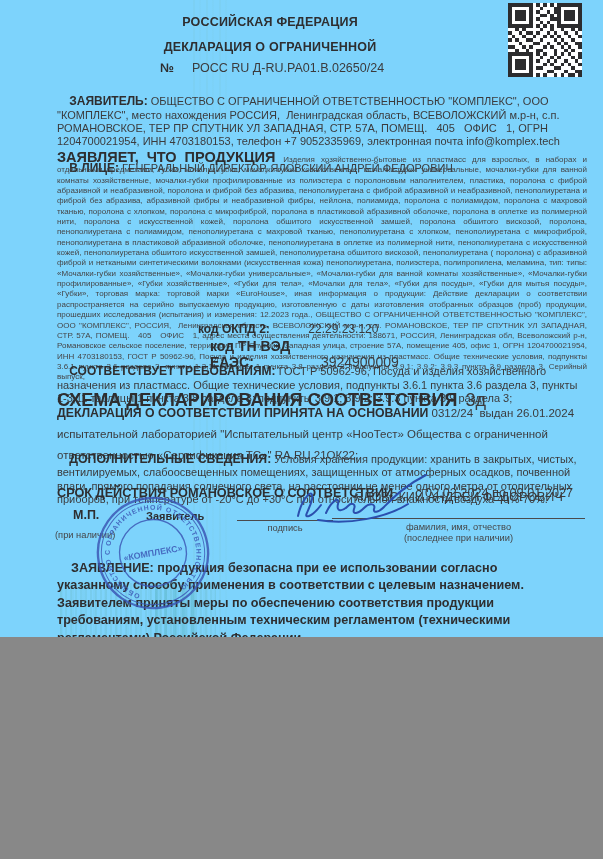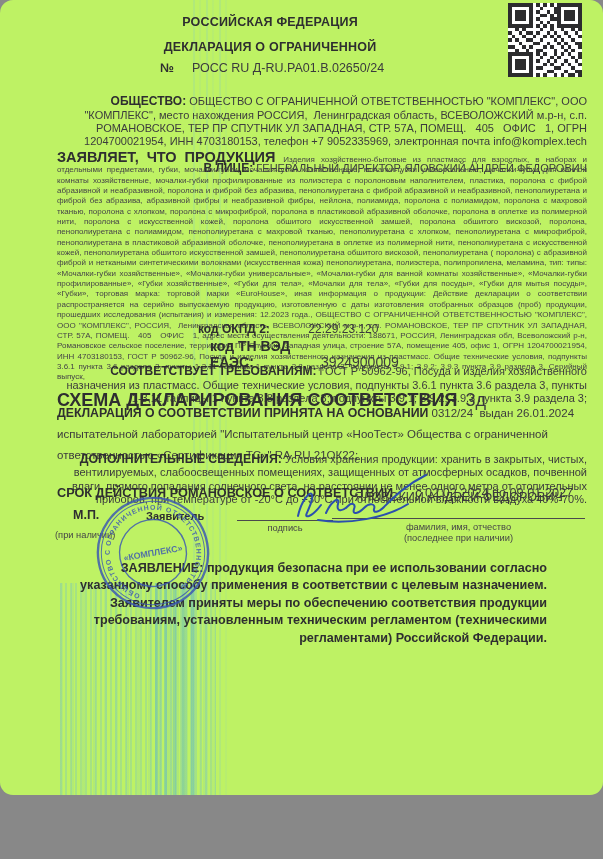--- a/index.html
+++ b/index.html
@@ -1,20 +1,20 @@
 <!DOCTYPE html>
 <html><head>
 <meta charset="utf-8">
 <style>
   html,body{margin:0;padding:0;background:#888;}
-  .page{position:relative;width:603px;height:795px;background:#bef264;overflow:hidden;
-        font-family:"Liberation Sans","DejaVu Sans",sans-serif;color:#3b3b3d;border-radius:13px;}
+  .page{position:relative;width:603px;height:637px;background:#7dd3fc;overflow:hidden;
+        font-family:"Liberation Sans","DejaVu Sans",sans-serif;color:#3b3b3d;}
   .abs{position:absolute;}
   .b{font-weight:bold;color:#2e2e30;}
-  .t{white-space:pre-wrap;text-align:right;}
+  .t{white-space:pre-wrap;}
   .center{text-align:center;}
   .hdr{font-size:12.5px;letter-spacing:.2px;}
   .body11{font-size:11px;line-height:13.3px;}
   .small8{font-size:8px;line-height:10.35px;text-align:justify;color:#454547;}
   .lead14{font-size:14.5px;font-weight:bold;color:#2e2e30;}
   .rule{border-bottom:1.2px solid #4a4a4c;}
   .cap{font-size:9.3px;color:#454547;}
   
   .streakA{left:193px;top:0;width:36px;height:859px;
     background:repeating-linear-gradient(90deg,rgba(121,196,210,.20) 0 2px,transparent 2px 6px,
@@ -47,21 +47,21 @@
         <rect x="2" y="2" width="3" height="3"></rect>
       <path fill-rule="evenodd" d="M14 0h7v7h-7zM15 1h5v5h-5z"></path>
         <rect x="16" y="2" width="3" height="3"></rect>
       <path fill-rule="evenodd" d="M0 14h7v7H0zM1 15h5v5H1z"></path>
         <rect x="2" y="16" width="3" height="3"></rect>
       <path d="M8 0h1v1H8zM10 0h1v1h-1zM12 0h1v1h-1zM9 1h1v1H9zM13 1h1v1h-1zM8 2h1v1H8zM11 2h1v1h-1zM13 2h1v1h-1zM9 3h1v1H9zM10 3h1v1h-1zM12 3h1v1h-1zM8 4h1v1H8zM12 4h1v1h-1zM13 4h1v1h-1zM9 5h1v1H9zM11 5h1v1h-1zM8 6h1v1H8zM10 6h1v1h-1zM12 6h1v1h-1zM2 7h1v1H2zM4 7h1v1H4zM9 7h1v1H9zM12 7h1v1h-1zM15 7h1v1h-1zM18 7h1v1h-1zM20 7h1v1h-1zM0 8h1v1H0zM3 8h1v1H3zM5 8h1v1H5zM6 8h1v1H6zM8 8h1v1H8zM11 8h1v1h-1zM13 8h1v1h-1zM16 8h1v1h-1zM19 8h1v1h-1zM1 9h1v1H1zM4 9h1v1H4zM7 9h1v1H7zM10 9h1v1h-1zM12 9h1v1h-1zM14 9h1v1h-1zM17 9h1v1h-1zM20 9h1v1h-1zM0 10h1v1H0zM2 10h1v1H2zM5 10h1v1H5zM6 10h1v1H6zM9 10h1v1H9zM13 10h1v1h-1zM15 10h1v1h-1zM18 10h1v1h-1zM3 11h1v1H3zM7 11h1v1H7zM8 11h1v1H8zM11 11h1v1h-1zM14 11h1v1h-1zM16 11h1v1h-1zM19 11h1v1h-1zM20 11h1v1h-1zM0 12h1v1H0zM1 12h1v1H1zM4 12h1v1H4zM6 12h1v1H6zM10 12h1v1h-1zM12 12h1v1h-1zM15 12h1v1h-1zM17 12h1v1h-1zM20 12h1v1h-1zM2 13h1v1H2zM5 13h1v1H5zM8 13h1v1H8zM9 13h1v1H9zM13 13h1v1h-1zM16 13h1v1h-1zM18 13h1v1h-1zM8 14h1v1H8zM10 14h1v1h-1zM13 14h1v1h-1zM15 14h1v1h-1zM17 14h1v1h-1zM20 14h1v1h-1zM9 15h1v1H9zM12 15h1v1h-1zM14 15h1v1h-1zM18 15h1v1h-1zM20 15h1v1h-1zM8 16h1v1H8zM11 16h1v1h-1zM13 16h1v1h-1zM16 16h1v1h-1zM19 16h1v1h-1zM10 17h1v1h-1zM12 17h1v1h-1zM15 17h1v1h-1zM17 17h1v1h-1zM20 17h1v1h-1zM8 18h1v1H8zM9 18h1v1H9zM13 18h1v1h-1zM14 18h1v1h-1zM18 18h1v1h-1zM11 19h1v1h-1zM12 19h1v1h-1zM16 19h1v1h-1zM19 19h1v1h-1zM20 19h1v1h-1zM8 20h1v1H8zM10 20h1v1h-1zM13 20h1v1h-1zM15 20h1v1h-1zM17 20h1v1h-1zM18 20h1v1h-1zM20 20h1v1h-1z"></path>
     </g>
   </svg>
 
   <div class="abs body11 t" style="left:57px;top:82px;width:530px;">
-    <b class="b" style="font-size:12px;">ОБЩЕСТВО:</b><span class="t"> ОБЩЕСТВО С ОГРАНИЧЕННОЙ ОТВЕТСТВЕННОСТЬЮ "КОМПЛЕКС", ООО "КОМПЛЕКС", место нахождения РОССИЯ,  Ленинградская область, ВСЕВОЛОЖСКИЙ м.р-н, с.п. РОМАНОВСКОЕ, ТЕР ПР СПУТНИК УЛ ЗАПАДНАЯ, СТР. 57А, ПОМЕЩ.   405   ОФИС   1, ОГРН 1204700021954, ИНН 4703180153, телефон +7 9052335969, электронная почта info@komplex.tech</span><br>
+    <b class="b" style="font-size:12px;">ЗАЯВИТЕЛЬ:</b><span class="t"> ОБЩЕСТВО С ОГРАНИЧЕННОЙ ОТВЕТСТВЕННОСТЬЮ "КОМПЛЕКС", ООО "КОМПЛЕКС", место нахождения РОССИЯ,  Ленинградская область, ВСЕВОЛОЖСКИЙ м.р-н, с.п. РОМАНОВСКОЕ, ТЕР ПР СПУТНИК УЛ ЗАПАДНАЯ, СТР. 57А, ПОМЕЩ.   405   ОФИС   1, ОГРН 1204700021954, ИНН 4703180153, телефон +7 9052335969, электронная почта info@komplex.tech</span><br>
     <b class="b" style="font-size:12px;margin-top:28px;">В ЛИЦЕ:</b><span class="t"> ГЕНЕРАЛЬНЫЙ ДИРЕКТОР, ЯЛОВСКИЙ АНДРЕЙ ФЕДОРОВИЧ</span>
   </div>
 
   <div class="abs small8" style="left:57px;top:152px;width:530px;">
     <span class="lead14">ЗАЯВЛЯЕТ, ЧТО ПРОДУКЦИЯ </span><span class="t">Изделия хозяйственно-бытовые из пластмасс для взрослых, в наборах и отдельными предметами, губки, мочалки-губки, мочалки-губки хозяйственные, мочалки-губки универсальные, мочалки-губки для ванной комнаты хозяйственные, мочалки-губки профилированные из полиэстера с поролоновым наполнителем, пластика, поролона с фиброй абразивной и неабразивной, поролона и фиброй без абразива, пенополиуретана с фиброй абразивной и неабразивной, пенополиуретана и фиброй без абразива, абразивной фибры и неабразивной фибры, нейлона, полиамида, поролона с полиамидом, поролона с махровой тканью, поролона с хлопком, поролона с микрофиброй, поролона в пластиковой абразивной оболочке, поролона в оплетке из полимерной нити, поролона с искусственной кожей, поролона обшитого искусственной замшей, поролона обшитого вискозой, поролона, пенополиуретана с полиамидом, пенополиуретана с махровой тканью, пенополиуретана с хлопком, пенополиуретана с микрофиброй, пенополиуретана в пластиковой абразивной оболочке, пенополиуретана в оплетке из полимерной нити, пенополиуретана с искусственной кожей, пенополиуретана обшитого искусственной замшей, пенополиуретана обшитого вискозой, пенополиуретана ( поролона) с абразивной фиброй и неткаными синтетическими волокнами (искусственная кожа) пенополиуретана, полиэстера, полипропилена, меламина, тип: типы: «Мочалки-губки хозяйственные», «Мочалки-губки универсальные», «Мочалки-губки для ванной комнаты хозяйственные», «Мочалки-губки профилированные», «Губки хозяйственные», «Губки для тела», «Мочалки для тела», «Губки для посуды», «Губки для мытья посуды», «Губки», торговая марка: торговой марки «EuroHouse», иная информация о продукции: Действие декларации о соответствии распространяется на серийно выпускаемую продукцию, изготовленную с даты изготовления отобранных образцов (проб) продукции, прошедших исследования (испытания) и измерения: 12.2023 года., ОБЩЕСТВО С ОГРАНИЧЕННОЙ ОТВЕТСТВЕННОСТЬЮ "КОМПЛЕКС", ООО "КОМПЛЕКС", РОССИЯ,  Ленинградская область, ВСЕВОЛОЖСКИЙ м.р-н, с.п. РОМАНОВСКОЕ, ТЕР ПР СПУТНИК УЛ ЗАПАДНАЯ, СТР. 57А, ПОМЕЩ.   405   ОФИС   1, адрес места осуществления деятельности: 188671, РОССИЯ, Ленинградская обл, Всеволожский р-н, Романовское сельское поселение, территория ПР Спутник, Западная улица, строение 57А, помещение 405, офис 1, ОГРН 1204700021954, ИНН 4703180153, ГОСТ Р 50962-96, Посуда и изделия хозяйственного назначения из пластмасс. Общие технические условия, подпункты 3.6.1 пункта 3.6 раздела 3, пункты 1-3,11 таблицы 1 пункта 3.8 раздела 3; подпункты 3.9.1; 3.9.2; 3.9.3 пункта 3.9 раздела 3, Серийный выпуск,</span>
   </div>
 
   <div class="abs" style="left:198px;top:322px;font-size:12px;">
     <span class="b" style="display:inline-block;width:107px;">код ОКПД 2:</span>
     <span>22.29.23.120</span>

